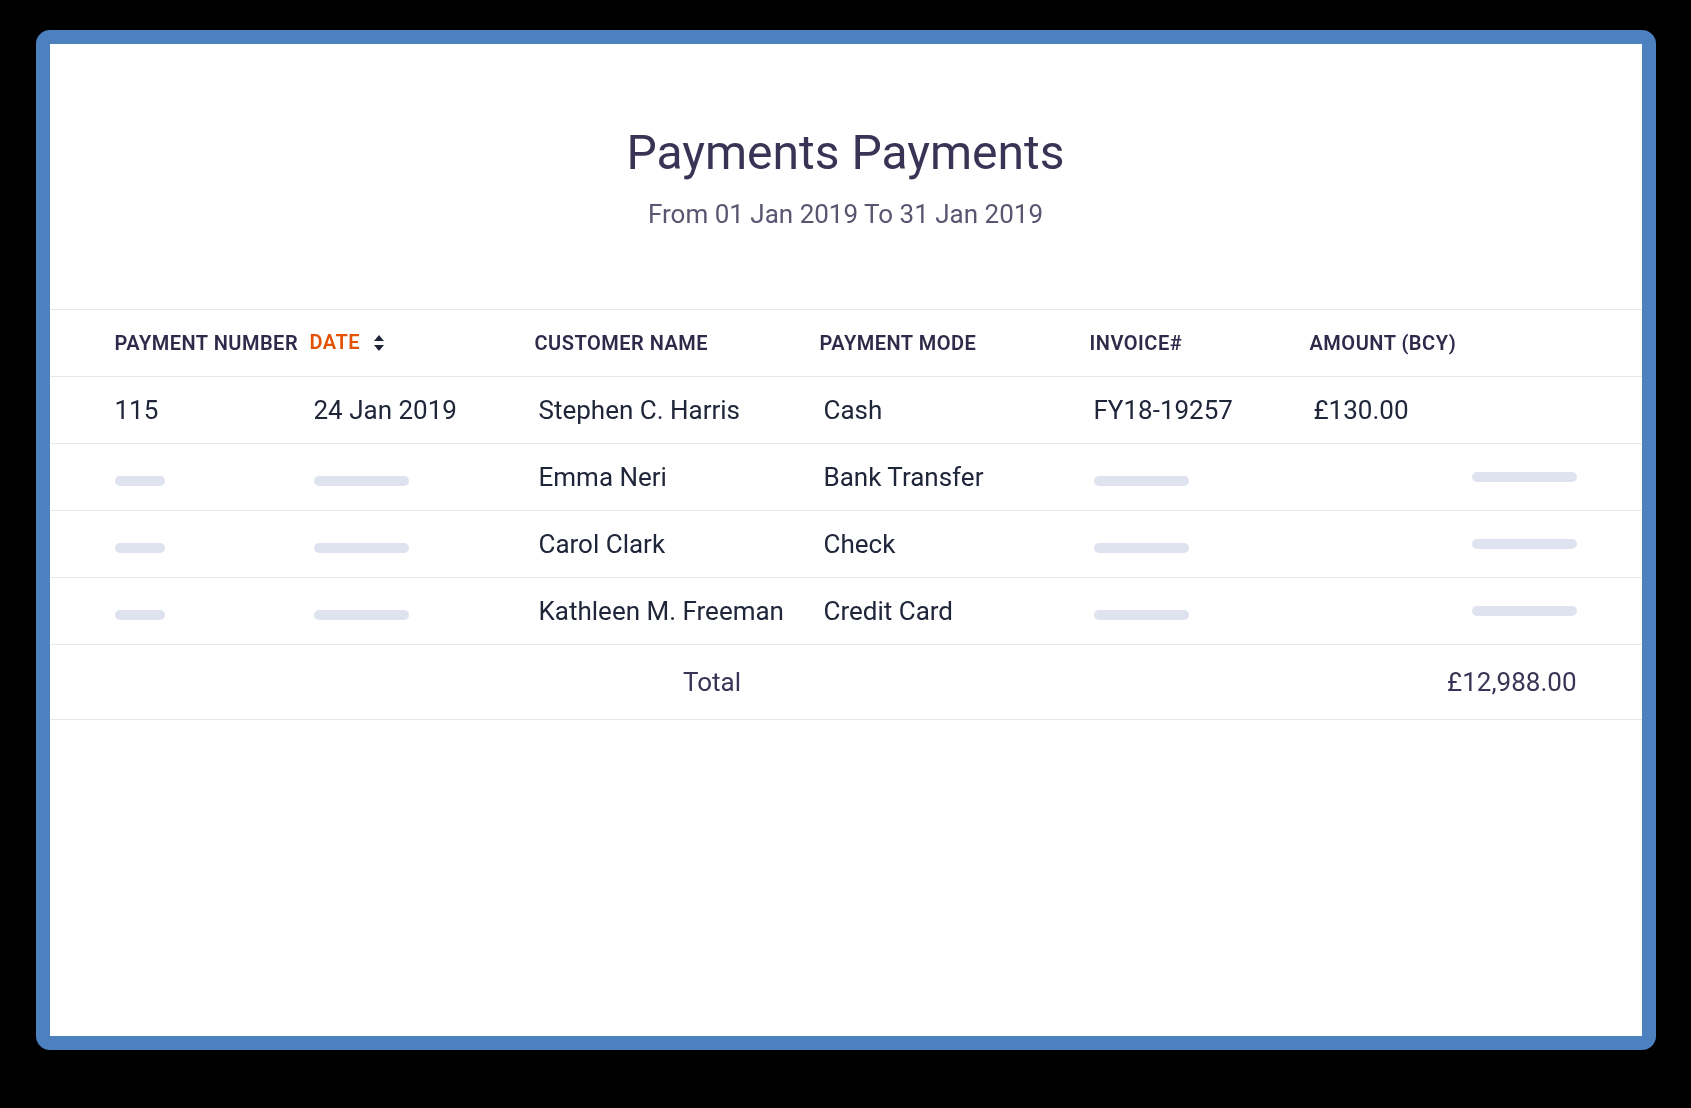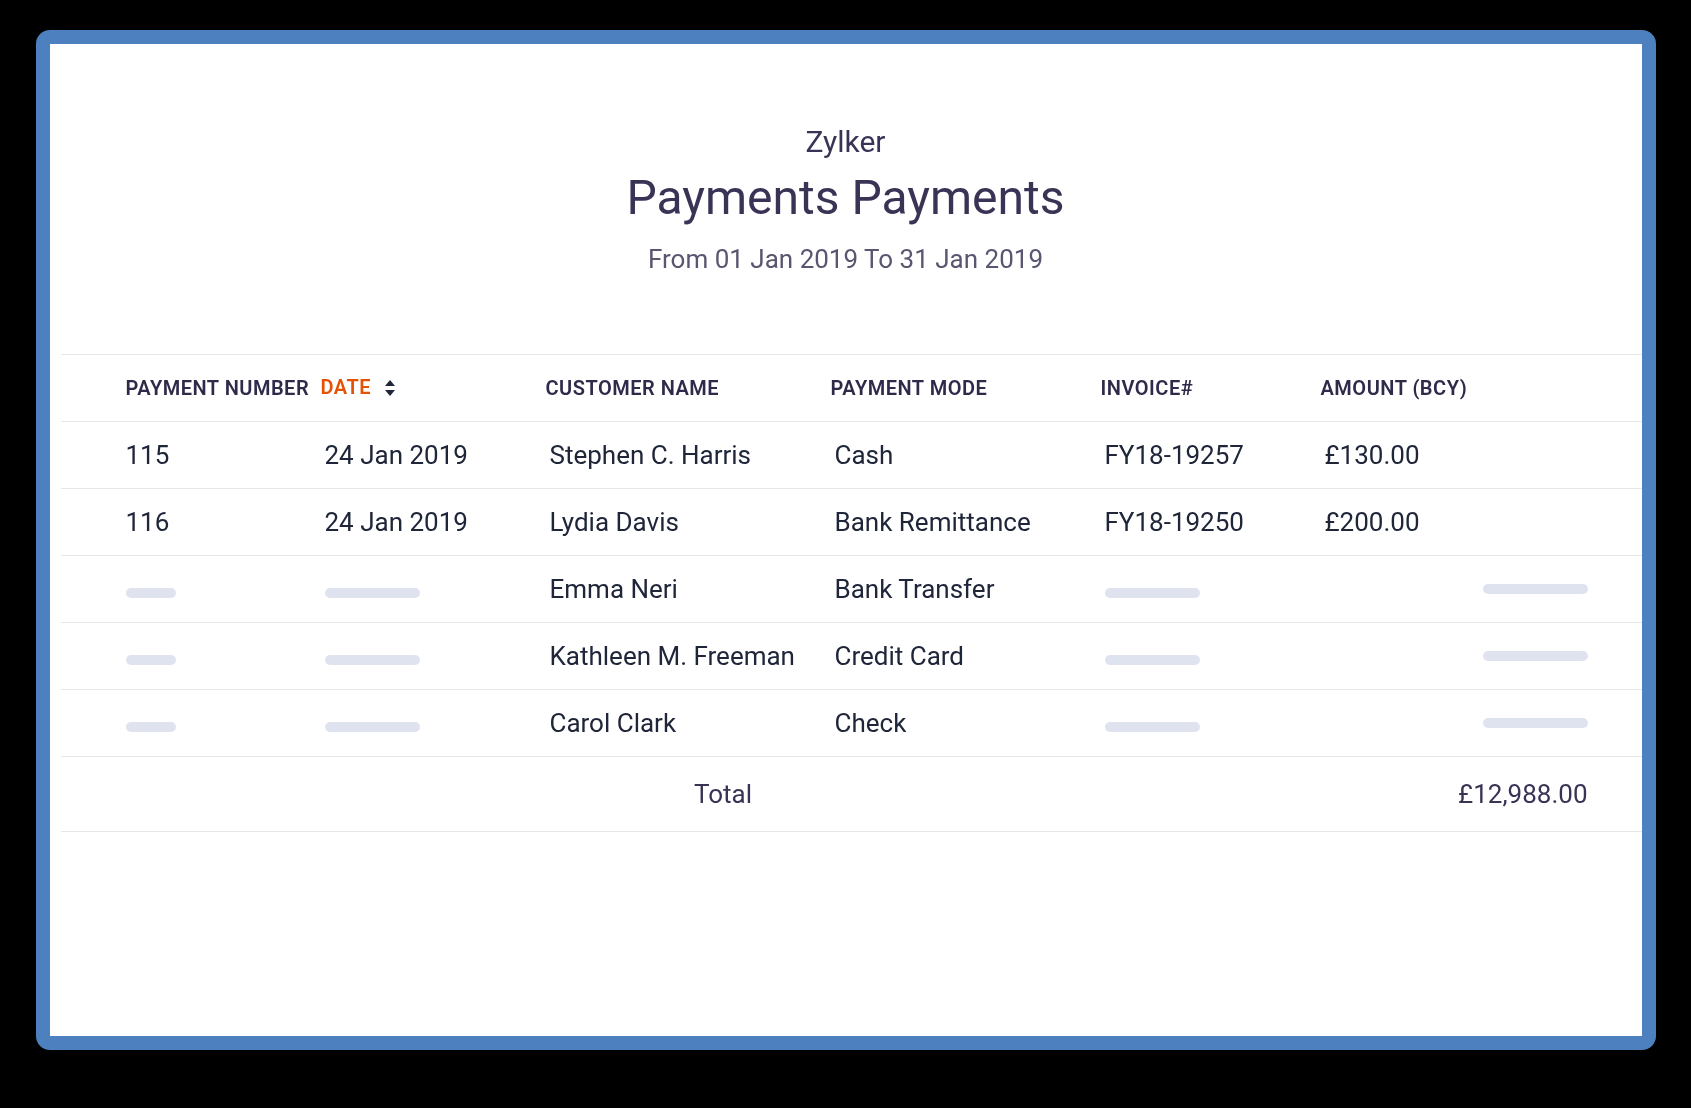--- a/index.html
+++ b/index.html
@@ -44,21 +44,20 @@
     }
     .date-range {
       font-size: 26px;
       color: #5a5570;
       font-weight: 400;
       text-align: center;
     }
     .table {
       width: 100%;
       border-collapse: collapse;
-      margin-left: 11px;
     }
     .table th {
       text-align: left;
       font-size: 20px;
       font-weight: 600;
       color: #2e2a4a;
       text-transform: uppercase;
       letter-spacing: 0.5px;
       padding: 20px 0 20px 0;
       border-top: 1px solid #e6e6e6;
@@ -117,21 +116,20 @@
       font-size: 28px;
       color: #3b3355 !important;
       font-weight: 400;
     }
   </style>
 </head>
 <body>
 
 <div class="card">
   <div class="header">
-    <div class="company-name">Zylker</div>
     <div class="report-title">Payments Payments</div>
     <div class="date-range">From 01 Jan 2019 To 31 Jan 2019</div>
   </div>
 
   <table class="table">
     <thead>
       <tr>
         <th class="col-payment-number">PAYMENT NUMBER</th>
         <th class="col-date sort-col">
           <span>DATE</span>
@@ -151,56 +149,48 @@
     <tbody>
       <tr>
         <td class="col-payment-number">115</td>
         <td class="col-date">24 Jan 2019</td>
         <td class="col-customer customer-link">Stephen C. Harris</td>
         <td class="col-mode">Cash</td>
         <td class="col-invoice">FY18-19257</td>
         <td class="col-amount amount-link">£130.00</td>
       </tr>
       <tr>
-        <td class="col-payment-number">116</td>
-        <td class="col-date">24 Jan 2019</td>
-        <td class="col-customer customer-link">Lydia Davis</td>
-        <td class="col-mode">Bank Remittance</td>
-        <td class="col-invoice">FY18-19250</td>
-        <td class="col-amount amount-link">£200.00</td>
+        <td class="col-payment-number"><span class="placeholder ph-short"></span></td>
+        <td class="col-date"><span class="placeholder ph-med"></span></td>
+        <td class="col-customer customer-link">Emma Neri</td>
+        <td class="col-mode">Bank Transfer</td>
+        <td class="col-invoice"><span class="placeholder ph-med"></span></td>
+        <td class="col-amount">
+            <span class="placeholder ph-right"></span>
+          </td>
       </tr>
       <tr>
         <td class="col-payment-number"><span class="placeholder ph-short"></span></td>
         <td class="col-date"><span class="placeholder ph-med"></span></td>
-        <td class="col-customer customer-link">Emma Neri</td>
-        <td class="col-mode">Bank Transfer</td>
+        <td class="col-customer customer-link">Carol Clark</td>
+        <td class="col-mode">Check</td>
         <td class="col-invoice"><span class="placeholder ph-med"></span></td>
         <td class="col-amount">
             <span class="placeholder ph-right"></span>
           </td>
       </tr>
       <tr>
         <td class="col-payment-number"><span class="placeholder ph-short"></span></td>
         <td class="col-date"><span class="placeholder ph-med"></span></td>
         <td class="col-customer customer-link">Kathleen M. Freeman</td>
         <td class="col-mode">Credit Card</td>
         <td class="col-invoice"><span class="placeholder ph-med"></span></td>
         <td class="col-amount">
             <span class="placeholder ph-right"></span>
           </td>
       </tr>
-      <tr>
-        <td class="col-payment-number"><span class="placeholder ph-short"></span></td>
-        <td class="col-date"><span class="placeholder ph-med"></span></td>
-        <td class="col-customer customer-link">Carol Clark</td>
-        <td class="col-mode">Check</td>
-        <td class="col-invoice"><span class="placeholder ph-med"></span></td>
-        <td class="col-amount">
-            <span class="placeholder ph-right"></span>
-          </td>
-      </tr>
       <tr class="total-row">
         <td class="total-label" colspan="5">Total</td>
         <td class="total-amount">£12,988.00</td>
       </tr>
     </tbody>
   </table>
 </div>
 
 </body></html>

